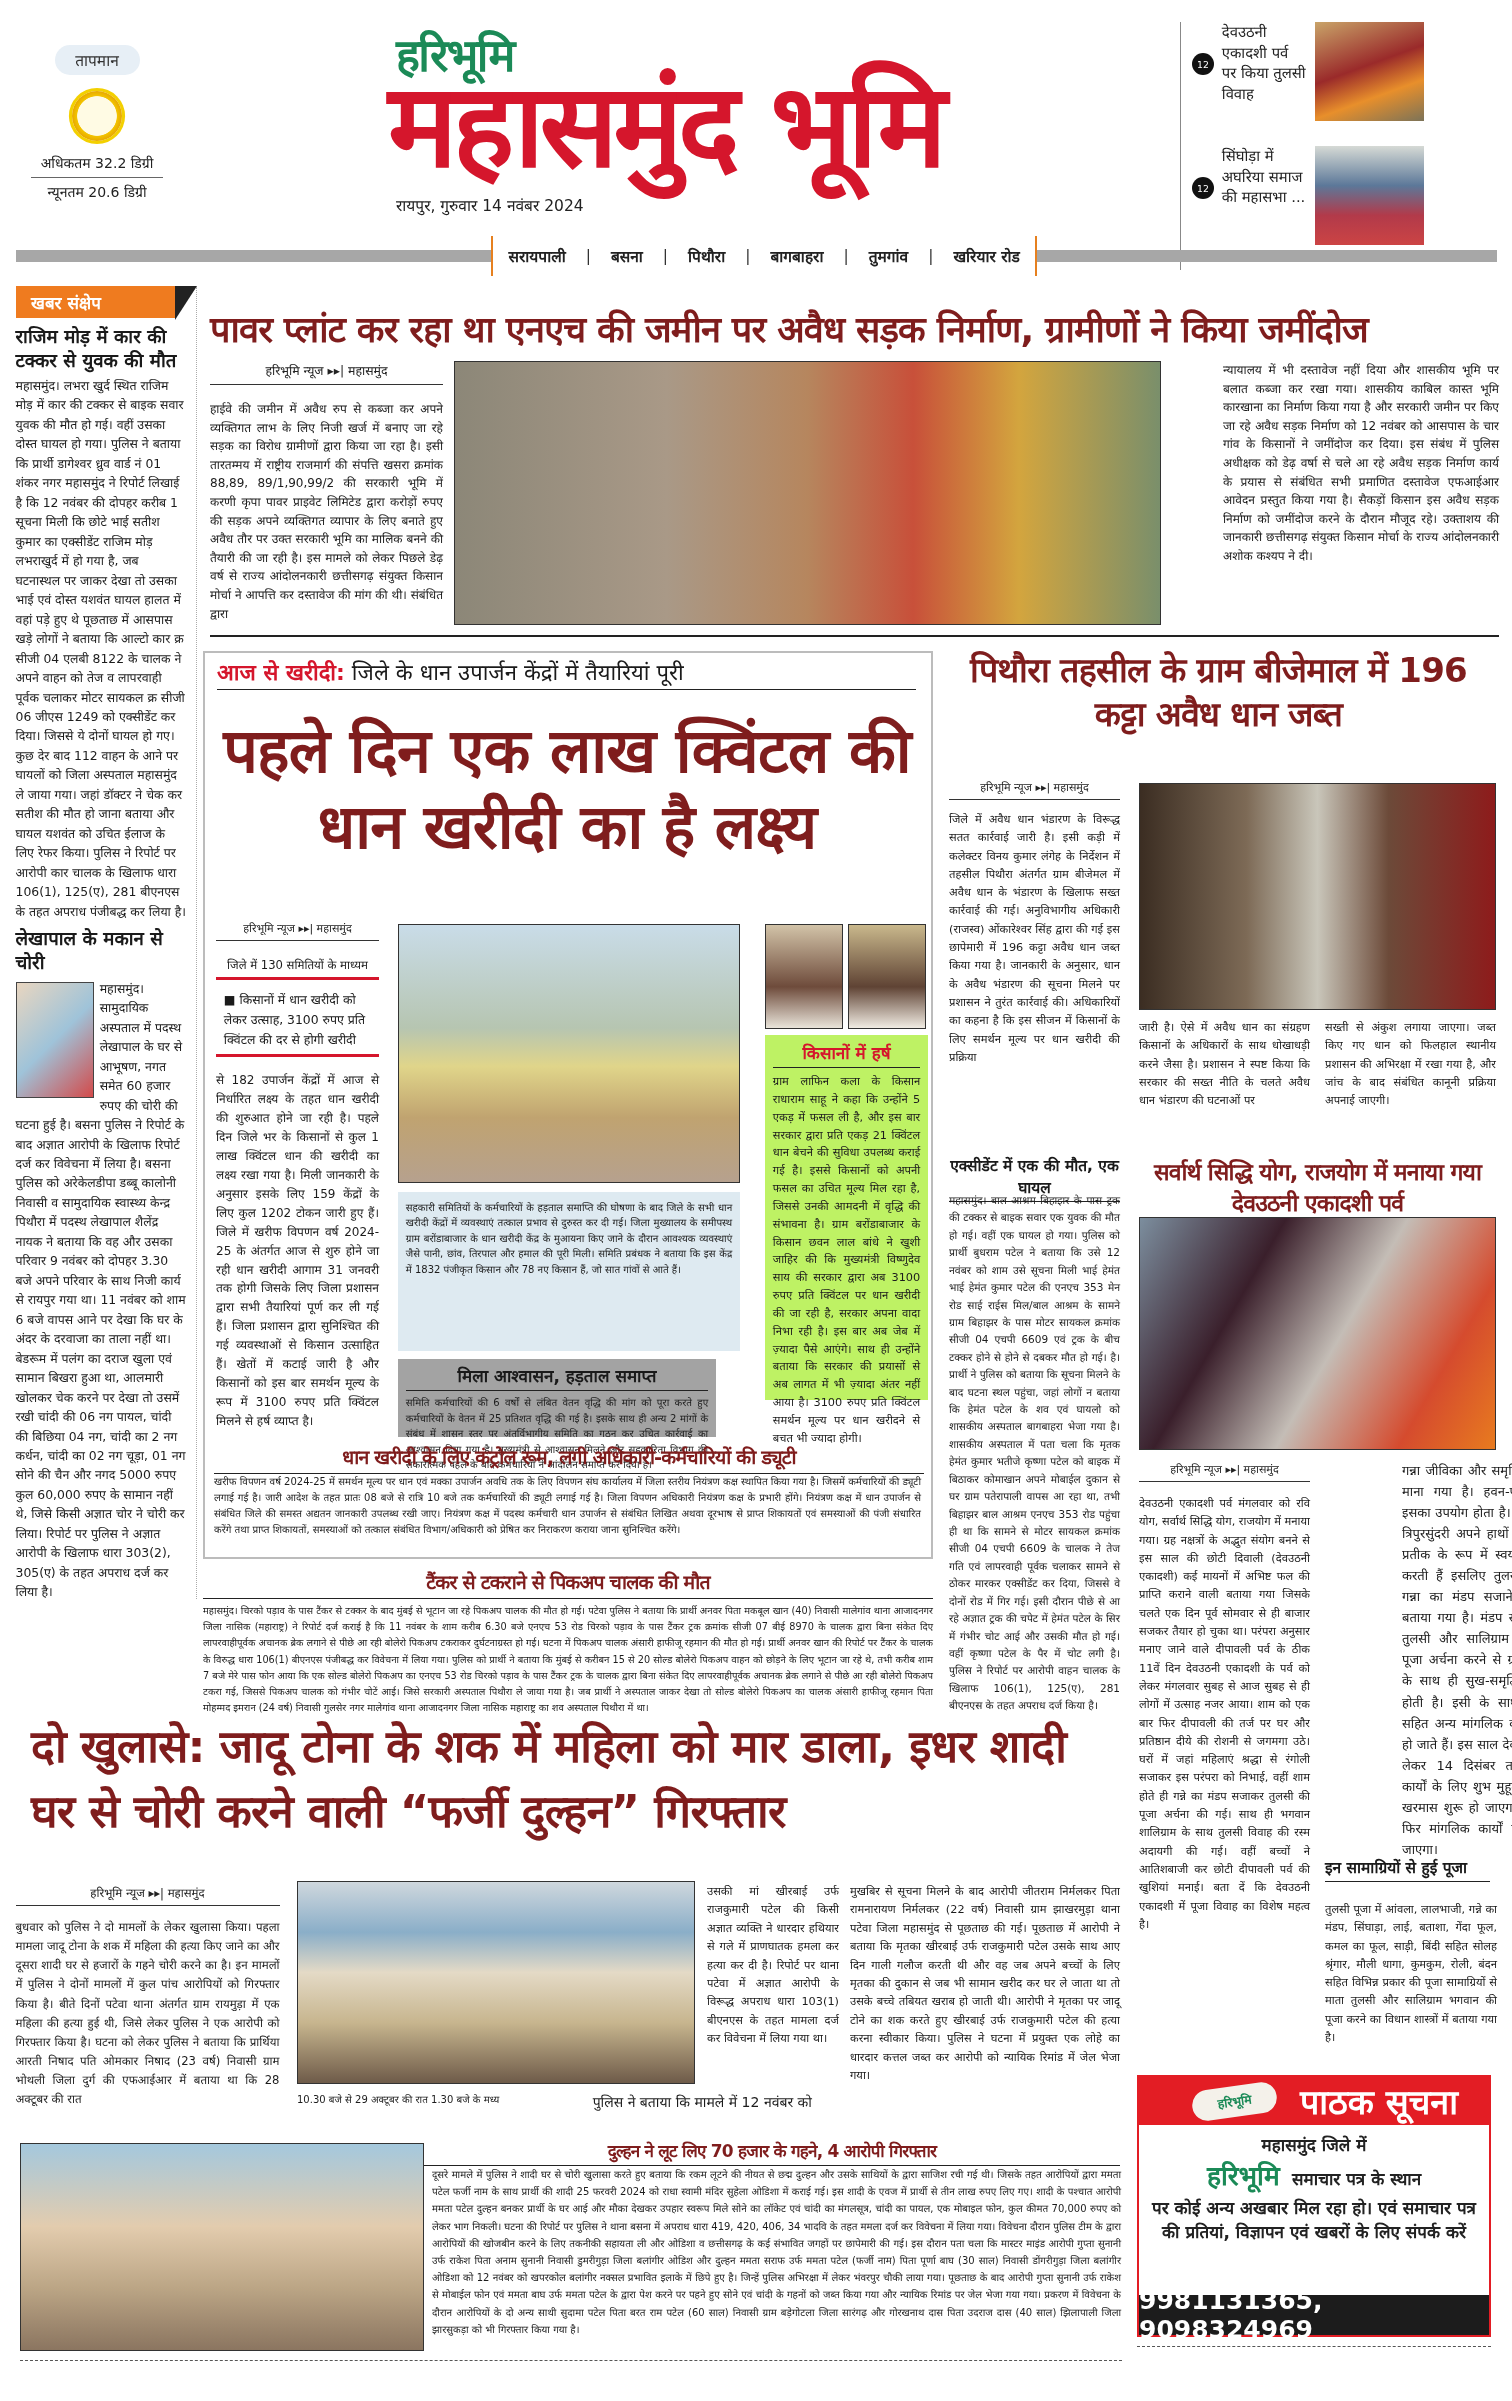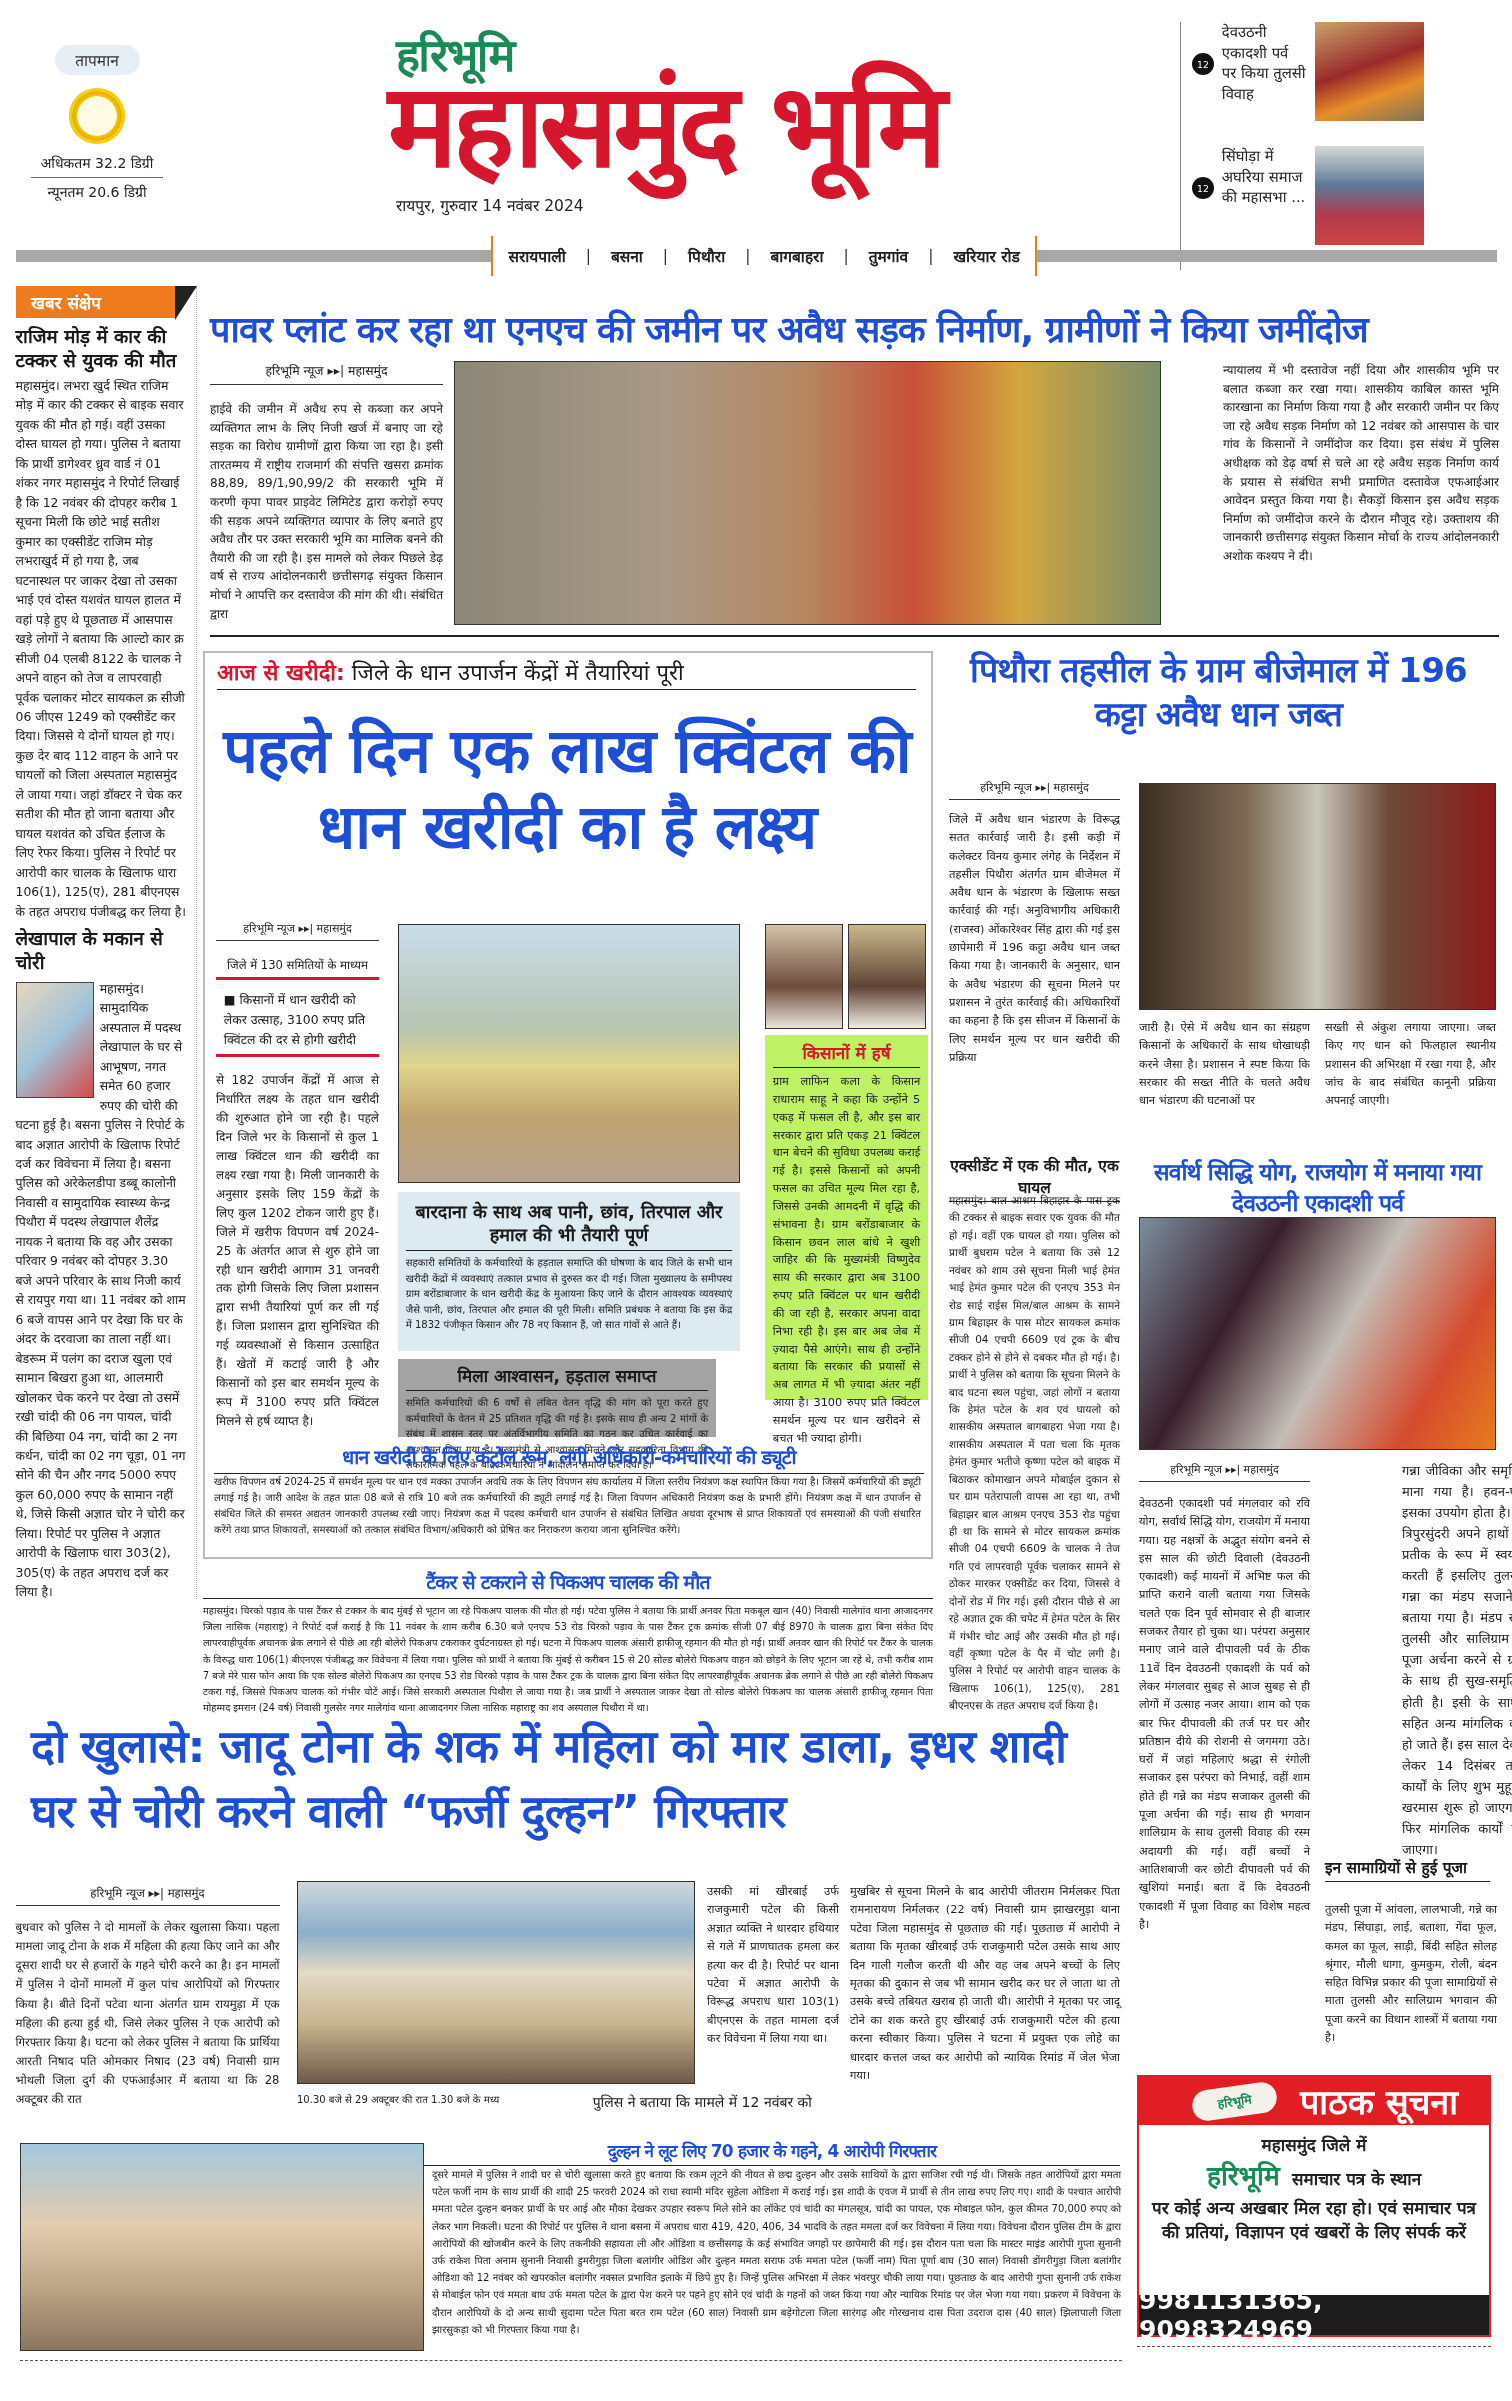--- a/index.html
+++ b/index.html
@@ -1,19 +1,19 @@
 <!DOCTYPE html>
 <html style="font-size:12.4px"><head>
 <meta charset="utf-8">
 <style>
   *{box-sizing:border-box;margin:0;padding:0}
   body{width:1512px;height:2401px;background:#fff;font-family:"DejaVu Sans",sans-serif;color:#1a1a1a;position:relative;overflow:hidden}
   .abs{position:absolute}
   .body-text{font-family:"DejaVu Sans",sans-serif;font-size:13.2px;line-height:1.52;text-align:justify;color:#1c1c1c}
-  .hl{font-family:"DejaVu Sans",sans-serif;font-weight:bold;color:#1d4ed8;letter-spacing:-0.8px}
+  .hl{font-family:"DejaVu Sans",sans-serif;font-weight:bold;color:#7f1d1d;letter-spacing:-0.8px}
   .byline{font-size:12.4px;text-align:center;border-bottom:1.6px solid #333;padding-bottom:4.7px;margin-bottom:7.8px;color:#222}
   .photo{background:#8a7d6a;border:0.8px solid #333;display:flex;align-items:center;justify-content:center;color:#fff;font-size:9.3px}
   .rule{height:1.6px;background:#222}
   .vdots{border-left:1.6px dotted #aaa}
   .subhead{font-weight:bold;text-align:center;border-bottom:1.6px solid #222;padding-bottom:3.1px;margin-bottom:4.7px}
 
   
   #temp-box{left:31px;top:31px;width:132px}
   #temp-label{width:85px;height:30px;margin:14px auto;background:#e7eff6;border-radius:15.5px;display:flex;align-items:center;justify-content:center;font-size:15.5px;font-weight:normal;color:#333}
   #sun{width:50px;height:50px;margin:15.5px auto 7.8px;border-radius:50%;background:radial-gradient(circle,#fffbe4 55%,#f3c400 57%,#e7a800 70%);box-shadow:0 0 0 3.1px #f3d000}
@@ -181,21 +181,20 @@
 <div id="paddy-bullet" class="abs">■ <span>किसानों में धान खरीदी को लेकर उत्साह, 3100 रुपए प्रति क्विंटल की दर से होगी खरीदी</span></div>
 <div id="paddy-text" class="abs body-text">से 182 उपार्जन केंद्रों में आज से निर्धारित लक्ष्य के तहत धान खरीदी की शुरुआत होने जा रही है। पहले दिन जिले भर के किसानों से कुल 1 लाख क्विंटल धान की खरीदी का लक्ष्य रखा गया है। मिली जानकारी के अनुसार इसके लिए 159 केंद्रों के लिए कुल 1202 टोकन जारी हुए हैं। जिले में खरीफ विपणन वर्ष 2024-25 के अंतर्गत आज से शुरु होने जा रही धान खरीदी आगाम 31 जनवरी तक होगी जिसके लिए जिला प्रशासन द्वारा सभी तैयारियां पूर्ण कर ली गई हैं। जिला प्रशासन द्वारा सुनिश्चित की गई व्यवस्थाओं से किसान उत्साहित हैं। खेतों में कटाई जारी है और किसानों को इस बार समर्थन मूल्य के रूप में 3100 रुपए प्रति क्विंटल मिलने से हर्ष व्याप्त है।</div>
 <div id="paddy-photo" class="abs photo"></div>
 <div id="farmer1" class="abs photo"></div>
 <div id="farmer2" class="abs photo"></div>
 <div id="farmers-box" class="abs">
   <div class="subhead">किसानों में हर्ष</div>
   <div class="body-text">ग्राम लाफिन कला के किसान राधाराम साहू ने कहा कि उन्होंने 5 एकड़ में फसल ली है, और इस बार सरकार द्वारा प्रति एकड़ 21 क्विंटल धान बेचने की सुविधा उपलब्ध कराई गई है। इससे किसानों को अपनी फसल का उचित मूल्य मिल रहा है, जिससे उनकी आमदनी में वृद्धि की संभावना है। ग्राम बरोंडाबाजार के किसान छवन लाल बांधे ने खुशी जाहिर की कि मुख्यमंत्री विष्णुदेव साय की सरकार द्वारा अब 3100 रुपए प्रति क्विंटल पर धान खरीदी की जा रही है, सरकार अपना वादा निभा रही है। इस बार अब जेब में ज़्यादा पैसे आएंगे। साथ ही उन्होंने बताया कि सरकार की प्रयासों से अब लागत में भी ज़्यादा अंतर नहीं आया है। 3100 रुपए प्रति क्विंटल समर्थन मूल्य पर धान खरीदने से बचत भी ज्यादा होगी।</div>
 </div>
 <div id="bardana-box" class="abs">
-  <div class="subhead">बारदाना के साथ अब पानी, छांव, तिरपाल और हमाल की भी तैयारी पूर्ण</div>
   <div class="body-text">सहकारी समितियों के कर्मचारियों के हड़ताल समाप्ति की घोषणा के बाद जिले के सभी धान खरीदी केंद्रों में व्यवस्थाएं तत्काल प्रभाव से दुरुस्त कर दी गई। जिला मुख्यालय के समीपस्थ ग्राम बरोंडाबाजार के धान खरीदी केंद्र के मुआयना किए जाने के दौरान आवश्यक व्यवस्थाएं जैसे पानी, छांव, तिरपाल और हमाल की पूरी मिली। समिति प्रबंधक ने बताया कि इस केंद्र में 1832 पंजीकृत किसान और 78 नए किसान हैं, जो सात गांवों से आते हैं।</div>
 </div>
 <div id="strike-box" class="abs">
   <div class="subhead">मिला आश्वासन, हड़ताल समाप्त</div>
   <div class="body-text">समिति कर्मचारियों की 6 वर्षों से लंबित वेतन वृद्धि की मांग को पूरा करते हुए कर्मचारियों के वेतन में 25 प्रतिशत वृद्धि की गई है। इसके साथ ही अन्य 2 मांगों के संबंध में शासन स्तर पर अंतर्विभागीय समिति का गठन कर उचित कार्रवाई का आश्वासन दिया गया है। मुख्यमंत्री से आश्वासन मिलने और सहकारिता विभाग की सकारात्मक पहल के बाद कर्मचारियों ने आंदोलन समाप्त कर दिया है।</div>
 </div>
 <div id="control-box" class="abs"></div>
 <div id="control-head" class="abs hl">धान खरीदी के लिए कंट्रोल रूम, लगी अधिकारी-कर्मचारियों की ड्यूटी</div>
 <div id="control-text" class="abs body-text">खरीफ विपणन वर्ष 2024-25 में समर्थन मूल्य पर धान एवं मक्का उपार्जन अवधि तक के लिए विपणन संघ कार्यालय में जिला स्तरीय नियंत्रण कक्ष स्थापित किया गया है। जिसमें कर्मचारियों की ड्यूटी लगाई गई है। जारी आदेश के तहत प्रातः 08 बजे से रात्रि 10 बजे तक कर्मचारियों की ड्यूटी लगाई गई है। जिला विपणन अधिकारी नियंत्रण कक्ष के प्रभारी होंगे। नियंत्रण कक्ष में धान उपार्जन से संबंधित जिले की समस्त अद्यतन जानकारी उपलब्ध रखी जाए। नियंत्रण कक्ष में पदस्थ कर्मचारी धान उपार्जन से संबंधित लिखित अथवा दूरभाष से प्राप्त शिकायतों एवं समस्याओं की पंजी संधारित करेंगे तथा प्राप्त शिकायतों, समस्याओं को तत्काल संबंधित विभाग/अधिकारी को प्रेषित कर निराकरण कराया जाना सुनिश्चित करेंगे।</div>
 

